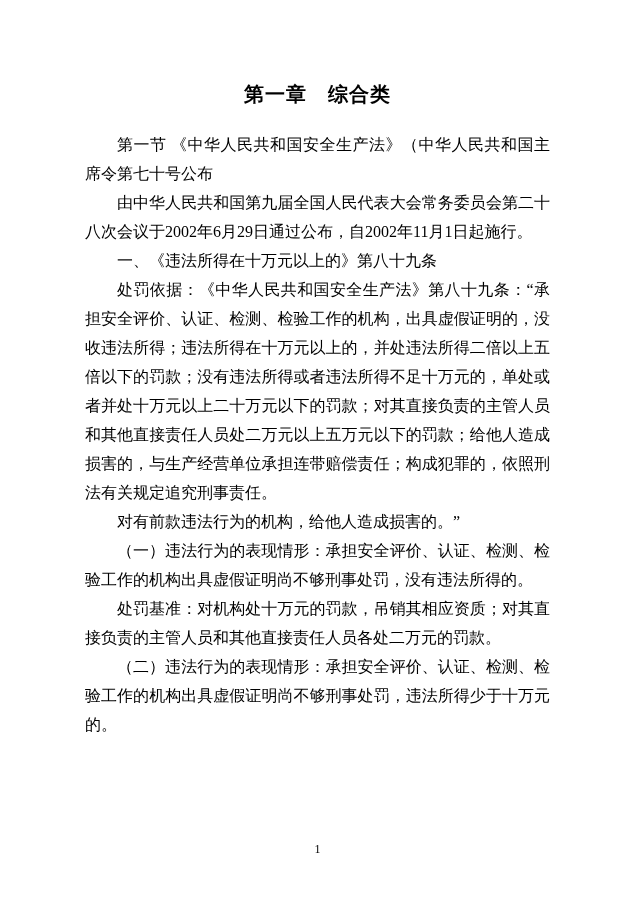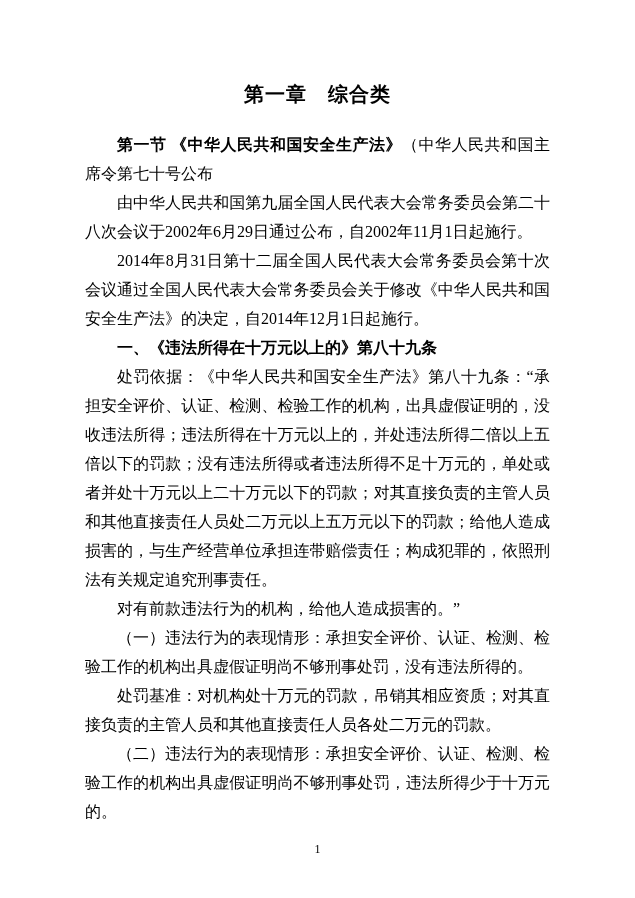--- a/index.html
+++ b/index.html
@@ -28,21 +28,21 @@
   }
   .para {
     margin: 0;
     font-size: 16px;
     line-height: 29px;
     text-align: justify;
     text-indent: 2em;
     word-break: break-all;
   }
   .bold {
-    font-weight: bold;
+    font-weight: normal;
   }
   .page-number {
     position: absolute;
     left: 0;
     right: 0;
     bottom: 42px;
     text-align: center;
     font-size: 12px;
     line-height: 14px;
   }
@@ -51,21 +51,20 @@
 <body>
 
 <div class="page">
 
   <h1 class="chapter-title">第一章　综合类</h1>
 
   <p class="para"><span class="bold">第一节 《中华人民共和国安全生产法》</span><span>（中华人民共和国主席令第七十号公布</span></p>
 
   <p class="para">由中华人民共和国第九届全国人民代表大会常务委员会第二十八次会议于2002年6月29日通过公布，自2002年11月1日起施行。</p>
 
-  <p class="para">2014年8月31日第十二届全国人民代表大会常务委员会第十次会议通过全国人民代表大会常务委员会关于修改《中华人民共和国安全生产法》的决定，自2014年12月1日起施行。</p>
 
   <p class="para bold">一、《违法所得在十万元以上的》第八十九条</p>
 
   <p class="para">处罚依据：《中华人民共和国安全生产法》第八十九条：“承担安全评价、认证、检测、检验工作的机构，出具虚假证明的，没收违法所得；违法所得在十万元以上的，并处违法所得二倍以上五倍以下的罚款；没有违法所得或者违法所得不足十万元的，单处或者并处十万元以上二十万元以下的罚款；对其直接负责的主管人员和其他直接责任人员处二万元以上五万元以下的罚款；给他人造成损害的，与生产经营单位承担连带赔偿责任；构成犯罪的，依照刑法有关规定追究刑事责任。</p>
 
   <p class="para">对有前款违法行为的机构，给他人造成损害的。”</p>
 
 
   <p class="para">（一）违法行为的表现情形：承担安全评价、认证、检测、检验工作的机构出具虚假证明尚不够刑事处罚，没有违法所得的。</p>
 

